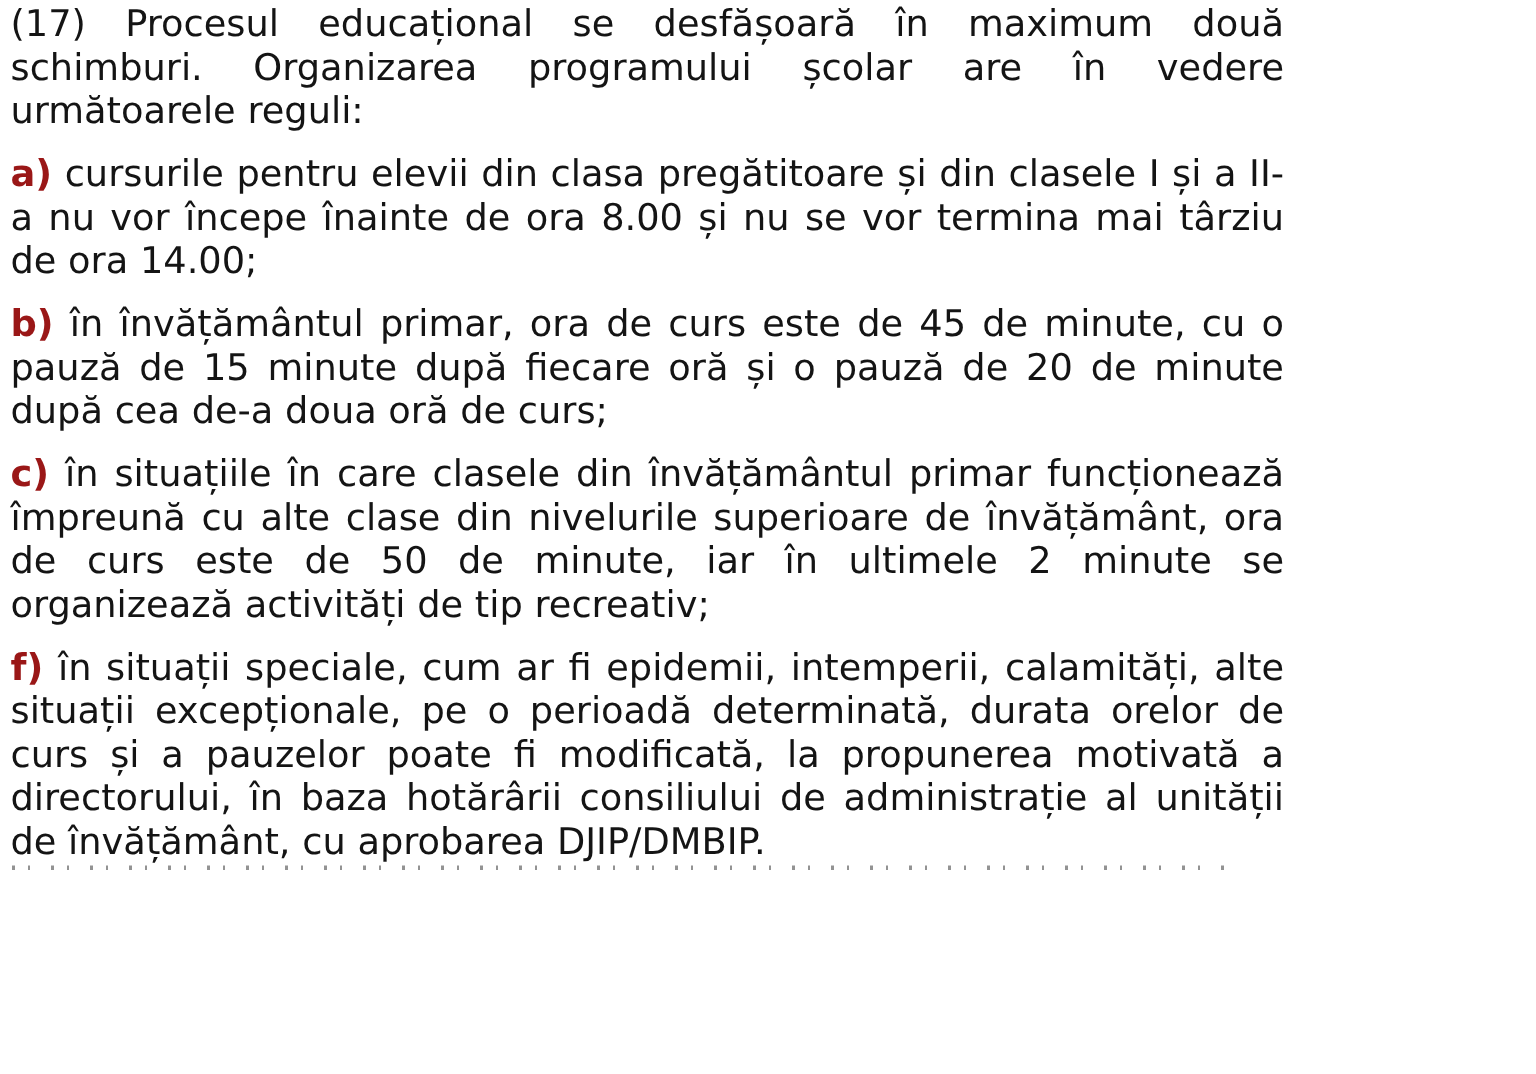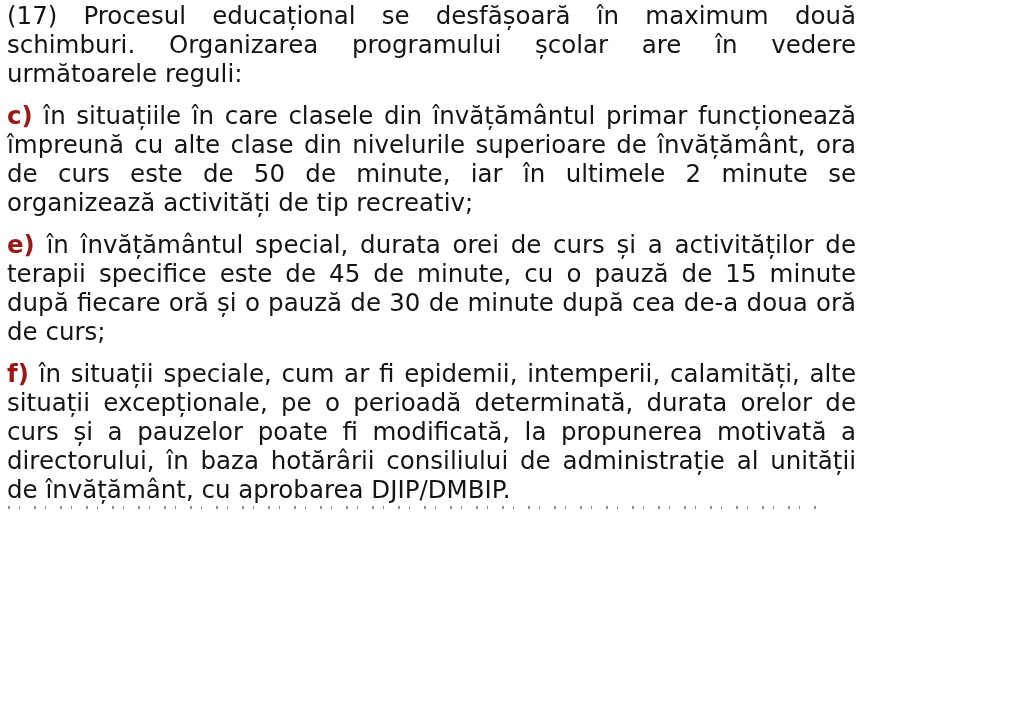--- a/index.html
+++ b/index.html
@@ -49,24 +49,25 @@
     opacity: 0.55;
   }
 </style>
 </head>
 <body>
 
 <div class="doc">
 
   <p><span>(17) Procesul educațional se desfășoară în maximum două schimburi. Organizarea programului școlar are în vedere următoarele reguli:</span></p>
 
+  <p><span class="marker">a)</span> <span>cursurile pentru elevii din clasa pregătitoare și din clasele I și a II-a nu vor începe înainte de ora 8.00 și nu se vor termina mai târziu de ora 14.00;</span></p>
 
+  <p><span class="marker">b)</span> <span>în învățământul primar, ora de curs este de 45 de minute, cu o pauză de 15 minute după fiecare oră și o pauză de 20 de minute după cea de-a doua oră de curs;</span></p>
 
   <p><span class="marker">c)</span> <span>în situațiile în care clasele din învățământul primar funcționează împreună cu alte clase din nivelurile superioare de învățământ, ora de curs este de 50 de minute, iar în ultimele 2 minute se organizează activități de tip recreativ;</span></p>
 
 
-  <p><span class="marker">e)</span> <span>în învățământul special, durata orei de curs și a activităților de terapii specifice este de 45 de minute, cu o pauză de 15 minute după fiecare oră și o pauză de 30 de minute după cea de-a doua oră de curs;</span></p>
 
   <p><span class="marker">f)</span> <span>în situații speciale, cum ar fi epidemii, intemperii, calamități, alte situații excepționale, pe o perioadă determinată, durata orelor de curs și a pauzelor poate fi modificată, la propunerea motivată a directorului, în baza hotărârii consiliului de administrație al unității de învățământ, cu aprobarea DJIP/DMBIP.</span></p>
 
   <div class="clipped-line"></div>
 
 </div>
 
 </body></html>

